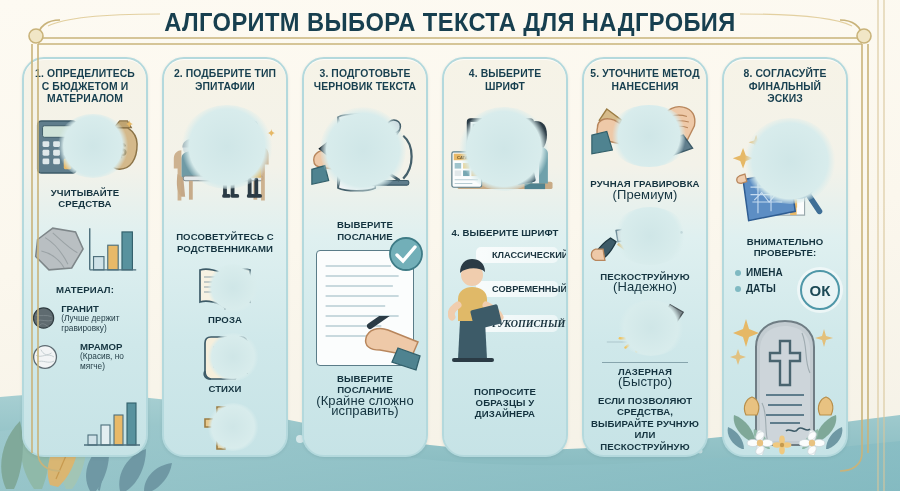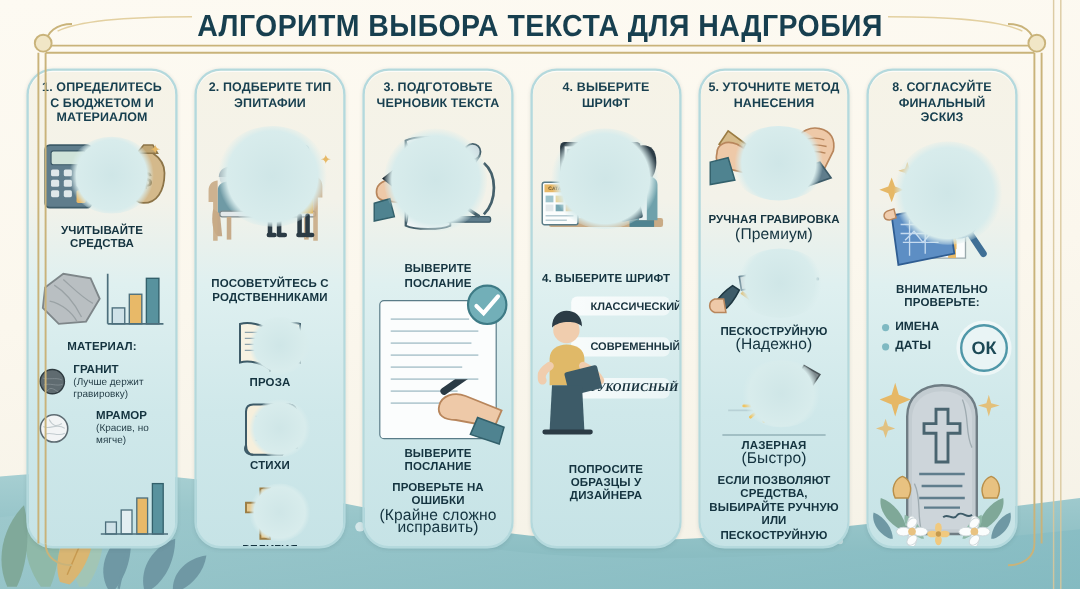--- a/index.html
+++ b/index.html
@@ -394,21 +394,20 @@
         <path d="M11 21 L17 27 L29 13" fill="none" stroke="#fff" stroke-width="3.4" stroke-linecap="round"></path>
       </svg>
       <svg style="position:absolute;right:-14px;bottom:-8px" width="66" height="58" viewBox="0 0 66 58">
         <path d="M4 22 C6 14 16 10 26 14 L56 26 L50 40 L18 34 C8 34 2 30 4 22 Z" fill="#eec9a8" stroke="#b8865c" stroke-width="1.5"></path>
         <path d="M36 32 L58 40 L54 54 L30 46 Z" fill="#4f8390" stroke="#32606b" stroke-width="1.3"></path>
         <path d="M8 10 L34 -8" stroke="#2b3b45" stroke-width="6" stroke-linecap="round"></path>
       </svg>
     </div>
 
     <div class="cap" style="margin-top:7px">ВЫВЕРИТЕ ПОСЛАНИЕ</div>
-    <div class="cap" style="margin-top:5px">ПРОВЕРЬТЕ НА ОШИБКИ</div>
     <div class="cap sm">(Крайне сложно исправить)</div>
   </div>
 
   <div class="card">
     <div class="chead">4. ВЫБЕРИТЕ ШРИФТ</div>
 
     <div class="art" style="height:120px;margin-top:10px">
       <div class="blob" style="width:92px;height:84px;left:8px;top:4px"></div>
       <svg width="118" height="116" viewBox="0 0 118 116">
         <g>

